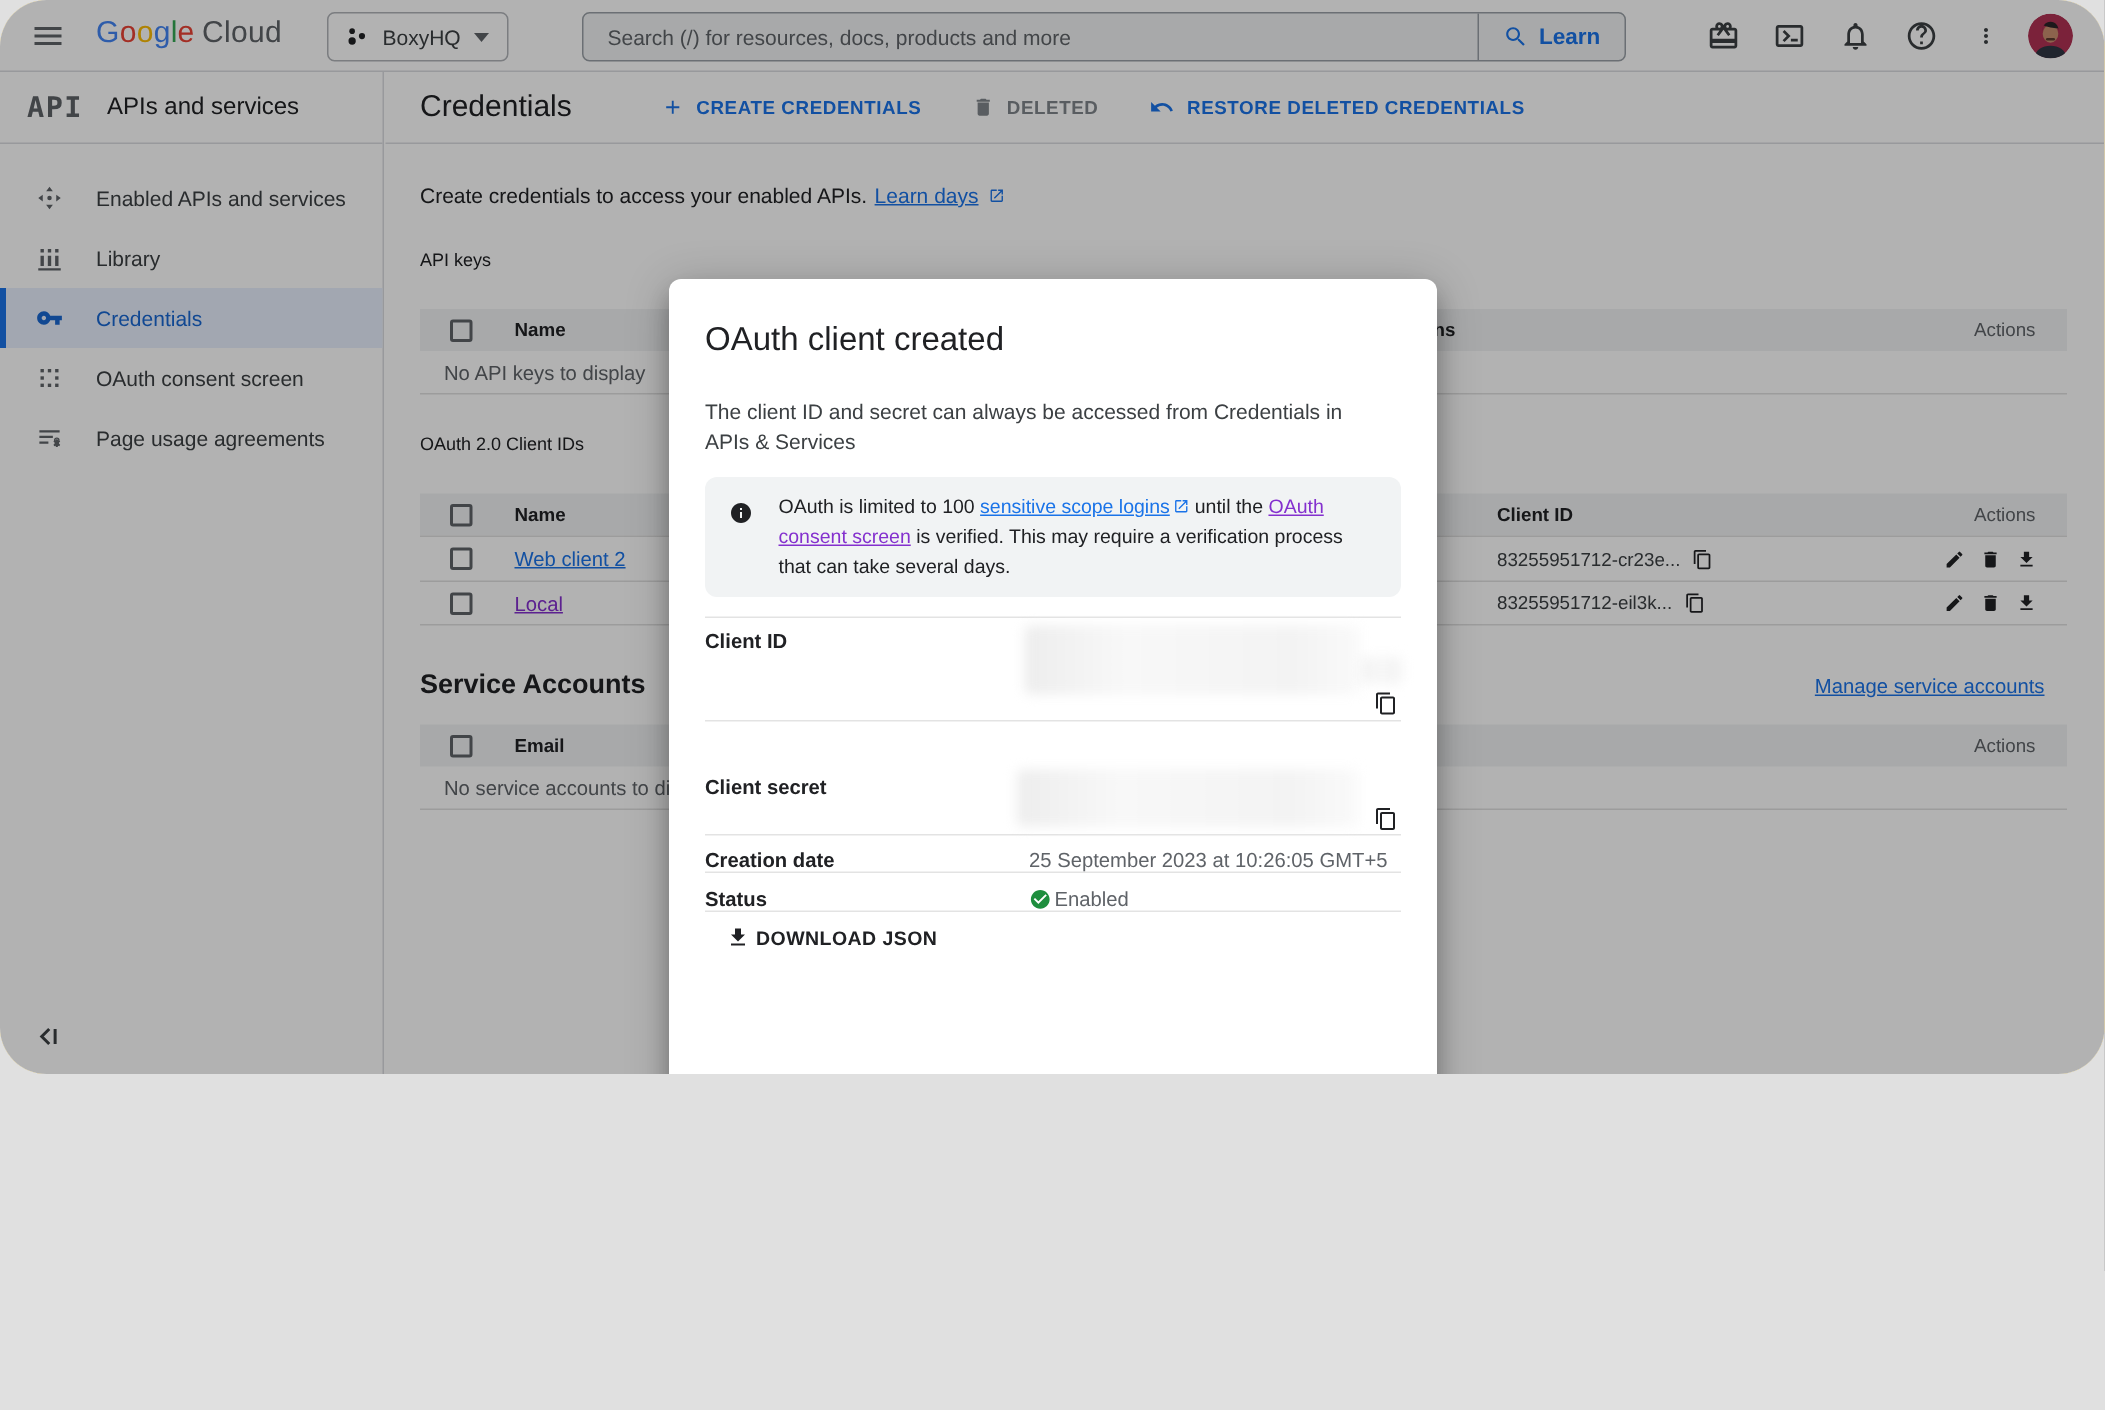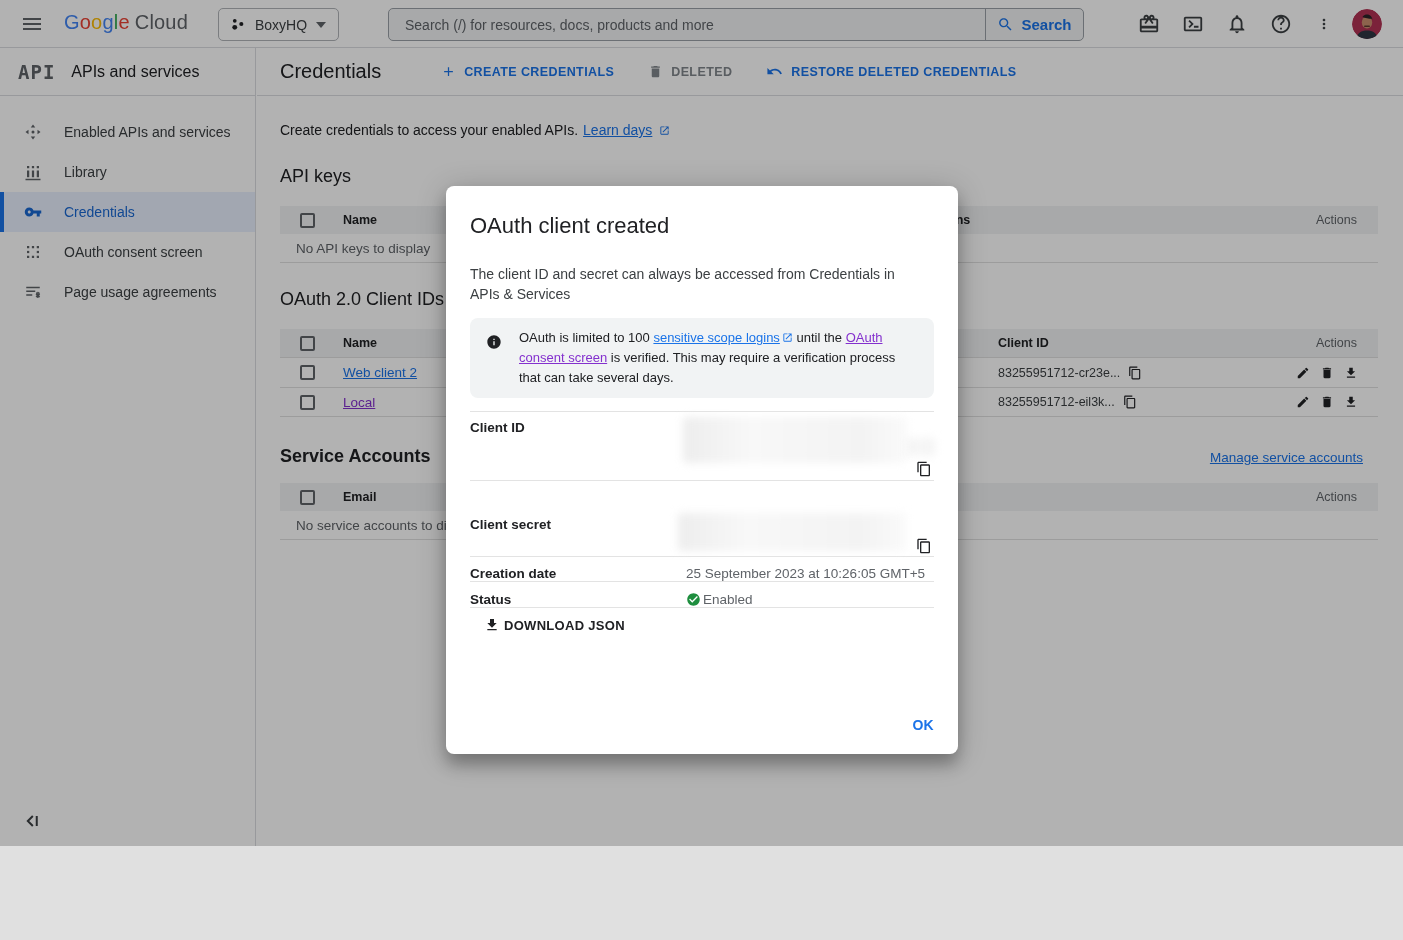--- a/index.html
+++ b/index.html
@@ -1,17 +1,17 @@
 <!DOCTYPE html>
 <html><head>
 <meta charset="utf-8">
 <style>
   * { margin:0; padding:0; box-sizing:border-box; }
   body { font-family:"Liberation Sans", sans-serif; background:#e0e0e0; }
-  .stage { position:relative; width:1403px; height:846px; overflow:hidden; background:#eab308; }
+  .stage { position:relative; width:1403px; height:716px; overflow:hidden; background:#eab308;border-radius:31px; }
 
   
   .page { position:absolute; inset:0; z-index:0; background:#fff; }
 
   
   .topbar { position:absolute; left:0; top:0; width:1403px; height:48px; background:#fff; border-bottom:1px solid #dadce0; }
   .hamburger { position:absolute; left:20px; top:12px; width:24px; height:24px; background:none; border:none; cursor:pointer; color:#5f6368; }
   .logo { position:absolute; left:64px; top:11px; font-size:20px; letter-spacing:.2px; display:flex; align-items:center; }
   .logo .l1{color:#4285F4}.logo .l2{color:#EA4335}.logo .l3{color:#FBBC05}.logo .l4{color:#4285F4}.logo .l5{color:#34A853}.logo .l6{color:#EA4335}
   .logo .cloud { color:#5f6368; margin-left:5px; }
@@ -41,21 +41,21 @@
 
   
   .content { position:absolute; left:257px; top:48px; right:0; bottom:0; background:#fff; }
   .page-head { position:absolute; left:0; right:0; top:0; height:48px; border-bottom:1px solid #dadce0; display:flex; align-items:center; padding-left:23px; }
   .page-title { font-size:20px; color:#202124; margin-right:60px; }
   .tb-btn { display:flex; align-items:center; gap:8px; background:none; border:none; cursor:pointer; font-size:12.5px; font-weight:700; letter-spacing:.4px; color:#1a73e8; font-family:"Liberation Sans",sans-serif; margin-right:34px; }
   .tb-btn.disabled { color:#80868b; cursor:default; }
   .intro { position:absolute; left:23px; top:74px; font-size:14px; color:#202124; display:flex; align-items:center; gap:5px; }
   a.lnk { color:#1a73e8; text-decoration:underline; cursor:pointer; }
   a.lnk-visited { color:#8430ce; text-decoration:underline; cursor:pointer; }
-  .h2 { position:absolute; left:23px; font-size:18px; font-weight:400; color:#202124; }
+  .h2 { position:absolute; left:23px; font-size:12px; font-weight:400; color:#202124; }
   .tbl { position:absolute; left:23px; right:25px; }
   .trow { display:flex; align-items:center; border-top:1px solid #e0e0e0; font-size:13.5px; color:#202124; position:relative; }
   .thead { background:#f1f3f4; height:28px; border-top:none; font-size:12.5px; }
   .thead .hname { font-weight:700; color:#202124; }
   .thead .hact { color:#5f6368; }
   .tbody-row { height:30px; }
   .empty-row { height:29px; color:#5f6368; padding-left:16px; border-bottom:1px solid #e0e0e0; display:flex; align-items:center; font-size:13.5px; }
   .cb-cell { width:63px; display:flex; align-items:center; padding-left:20px; }
   .cb { width:15px; height:15px; border:2px solid #5f6368; border-radius:2px; background:transparent; cursor:pointer; }
   .name-cell { width:655px; }
@@ -137,21 +137,21 @@
         <span class="caret"></span>
       </button>
       <div class="searchbox">
         <input type="text" placeholder="Search (/) for resources, docs, products and more" style="">
         <button class="search-btn">
           <span style="width:17px;height:17px;display:block">
             <svg viewBox="0 0 24 24">
                 <path fill="currentColor" d="M15.5 14h-.79l-.28-.27C15.41 12.59 16 11.11 16 9.5 16 5.91 13.09 3 9.5 3S3 5.91 3 9.5 5.91 16 9.5 16c1.61 0 3.09-.59 4.23-1.57l.27.28v.79l5 4.99L20.49 19l-4.99-5zm-6 0C7.01 14 5 11.99 5 9.5S7.01 5 9.5 5 14 7.01 14 9.5 11.99 14 9.5 14z"></path>
               </svg>
           </span>
-          <span>Search</span>
+          <span>Learn</span>
         </button>
       </div>
       <button class="tb-ic" style="left:1138px" aria-label="free trial">
         <svg viewBox="0 0 24 24">
             <path fill="currentColor" d="M20 6h-2.18c.11-.31.18-.65.18-1 0-1.66-1.34-3-3-3-1.05 0-1.96.54-2.5 1.35l-.5.67-.5-.68C10.96 2.54 10.05 2 9 2 7.34 2 6 3.34 6 5c0 .35.07.69.18 1H4c-1.11 0-1.99.89-1.99 2L2 19c0 1.11.89 2 2 2h16c1.11 0 2-.89 2-2V8c0-1.11-.89-2-2-2zm-5-2c.55 0 1 .45 1 1s-.45 1-1 1-1-.45-1-1 .45-1 1-1zM9 4c.55 0 1 .45 1 1s-.45 1-1 1-1-.45-1-1 .45-1 1-1zm11 15H4v-2h16v2zm0-5H4V8h5.08L7 10.83 8.62 12 12 7.4l3.38 4.6L17 10.83 14.92 8H20v6z"></path>
           </svg>
       </button>
       <button class="tb-ic" style="left:1182px" aria-label="cloud shell">
         <svg viewBox="0 0 24 24">
             <path fill="currentColor" d="M20 4H4c-1.1 0-2 .9-2 2v12c0 1.1.9 2 2 2h16c1.1 0 2-.9 2-2V6c0-1.1-.9-2-2-2zm0 14H4V6h16v12zM7 9l3 3-3 3 1.4 1.4L12.8 12 8.4 7.6 7 9zm6 7h5v-2h-5v2z"></path>

